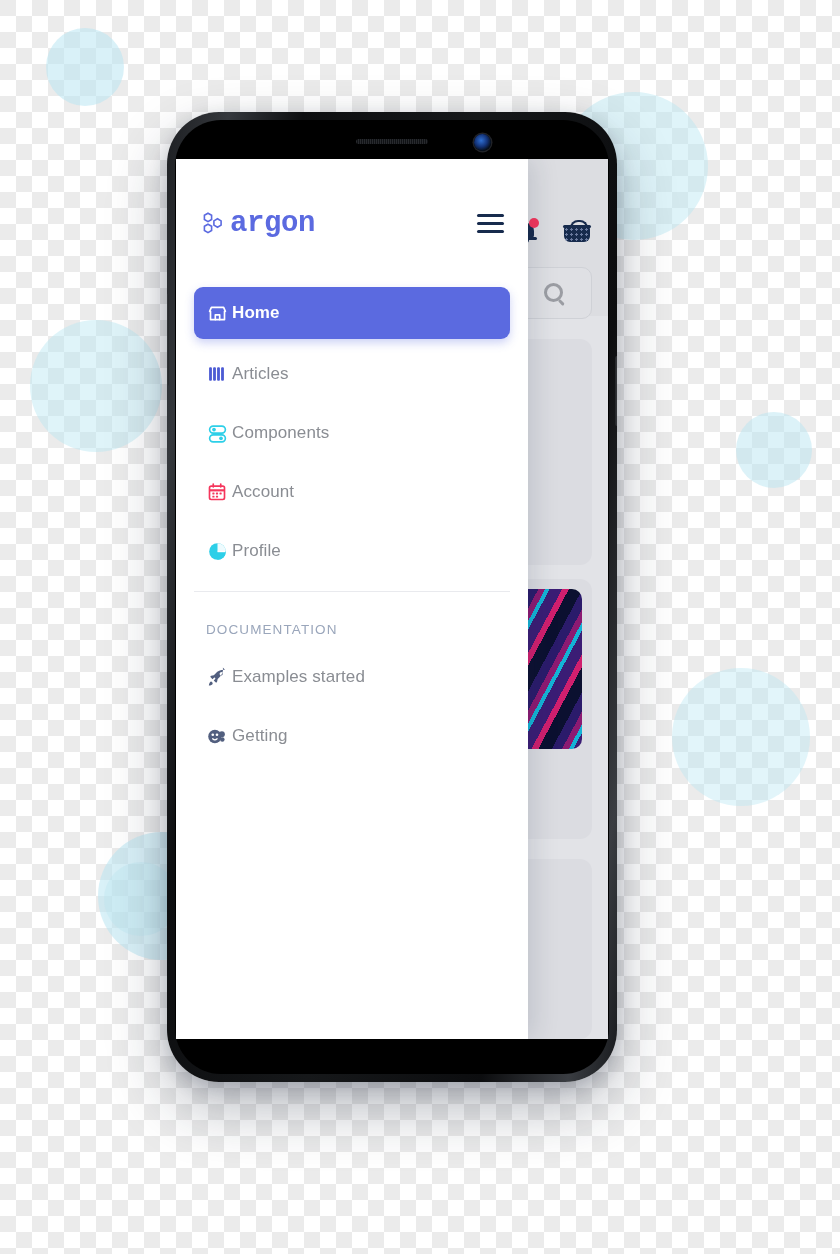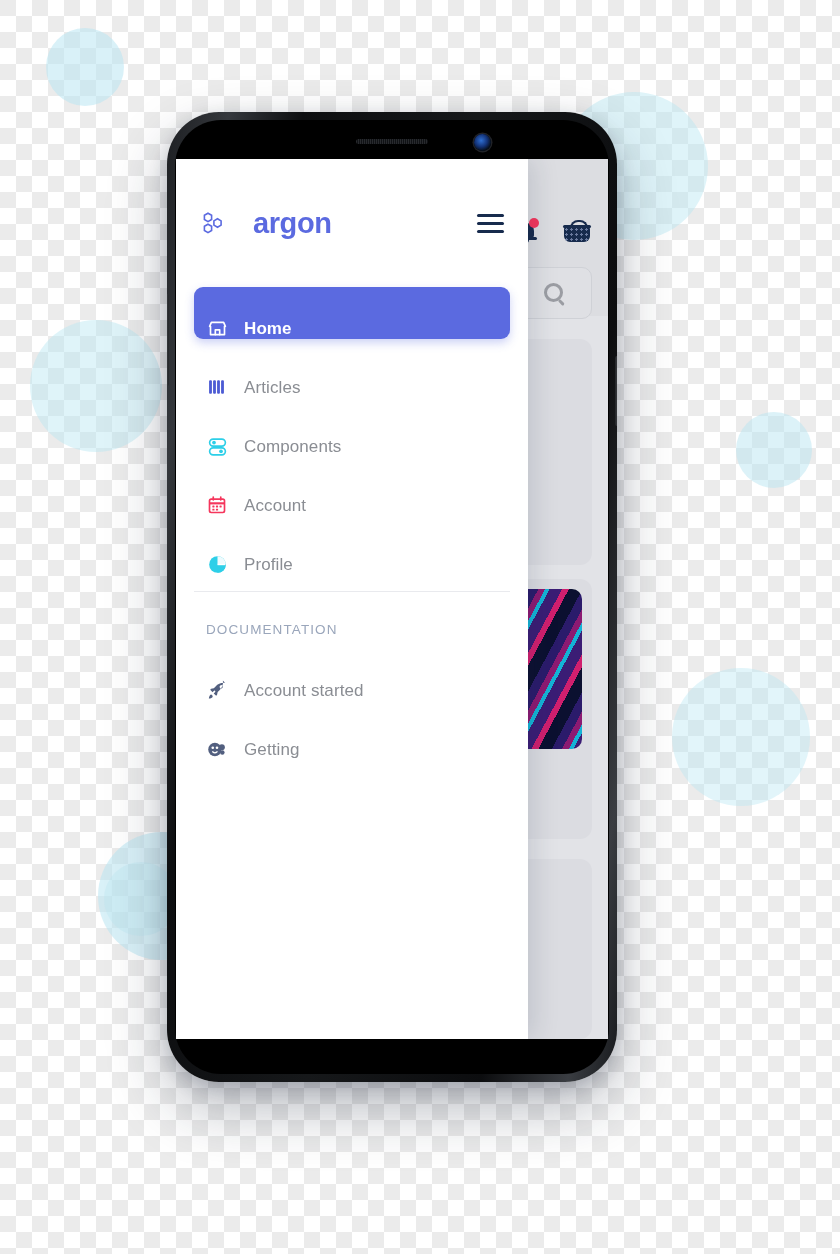--- a/index.html
+++ b/index.html
@@ -229,21 +229,22 @@
     display: flex;
     align-items: center;
     justify-content: space-between;
     padding: 0 24px 0 26px;
     height: 128px;
     box-sizing: border-box;
   }
   .brand {
     display: flex;
     align-items: center;
-    gap: 25px;
+    gap: 2px;
+    font-family: Liberation Mono, monospace;
   }
   .brand-mark { width: 26px; height: 26px; display:block; }
   .brand-word {
     font-size: 29px;
     font-weight: 700;
     color: #5b6ae0;
     letter-spacing: -0.4px;
     line-height: 1;
   }
   .hamburger {
@@ -259,22 +260,22 @@
     border-radius: 2px;
     background: #172b4d;
   }
 
   
   .nav {
     padding: 0 18px;
   }
   .nav-item {
     display: flex;
-    align-items: flex-end;
-    gap: 16px;
+    align-items: center;
+    gap: 4px;
     height: 48px;
     padding: 0 12px;
     border-radius: 9px;
     margin-bottom: 11px;
     box-sizing: border-box;
     cursor: pointer;
   }
   .nav-item .ico {
     width: 22px;
     height: 22px;
@@ -463,21 +464,21 @@
 
       <div class="nav">
 
         <div class="nav-item">
           <span class="ico">
             <svg width="21" height="21" viewBox="0 0 24 24" fill="#525f7f">
               <path d="M20.8 3.4c-4.2-.6-8.2 1-11 3.9l-2 2.1-3.1.7a1 1 0 0 0-.5 1.7l2.1 2.1 1.4-1.4a1 1 0 1 1 1.4 1.4l-1.4 1.4 2.1 2.1a1 1 0 0 0 1.7-.5l.7-3.1 2.1-2c2.9-2.8 4.5-6.8 3.9-11a.8.8 0 0 0-.4-.4zM15.2 9.3a1.8 1.8 0 1 1 2.5-2.5 1.8 1.8 0 0 1-2.5 2.5z"></path>
               <path d="M3.4 17.3c-1 1-1.3 3.9-1.3 3.9s2.9-.3 3.9-1.3a1.84 1.84 0 0 0-2.6-2.6z"></path>
             </svg>
           </span>
-          <span class="label">Account started</span>
+          <span class="label">Examples started</span>
         </div>
 
         <div class="nav-item">
           <span class="ico">
             <svg width="21" height="21" viewBox="0 0 24 24" fill="#525f7f">
               <circle cx="9" cy="12" r="7.6"></circle>
               <circle cx="17" cy="9.5" r="3.4"></circle>
               <circle cx="17.5" cy="15.5" r="2.6"></circle>
               <circle cx="6.6" cy="10" r="1.5" fill="#ffffff"></circle>
               <circle cx="11.4" cy="10" r="1.5" fill="#ffffff"></circle>

